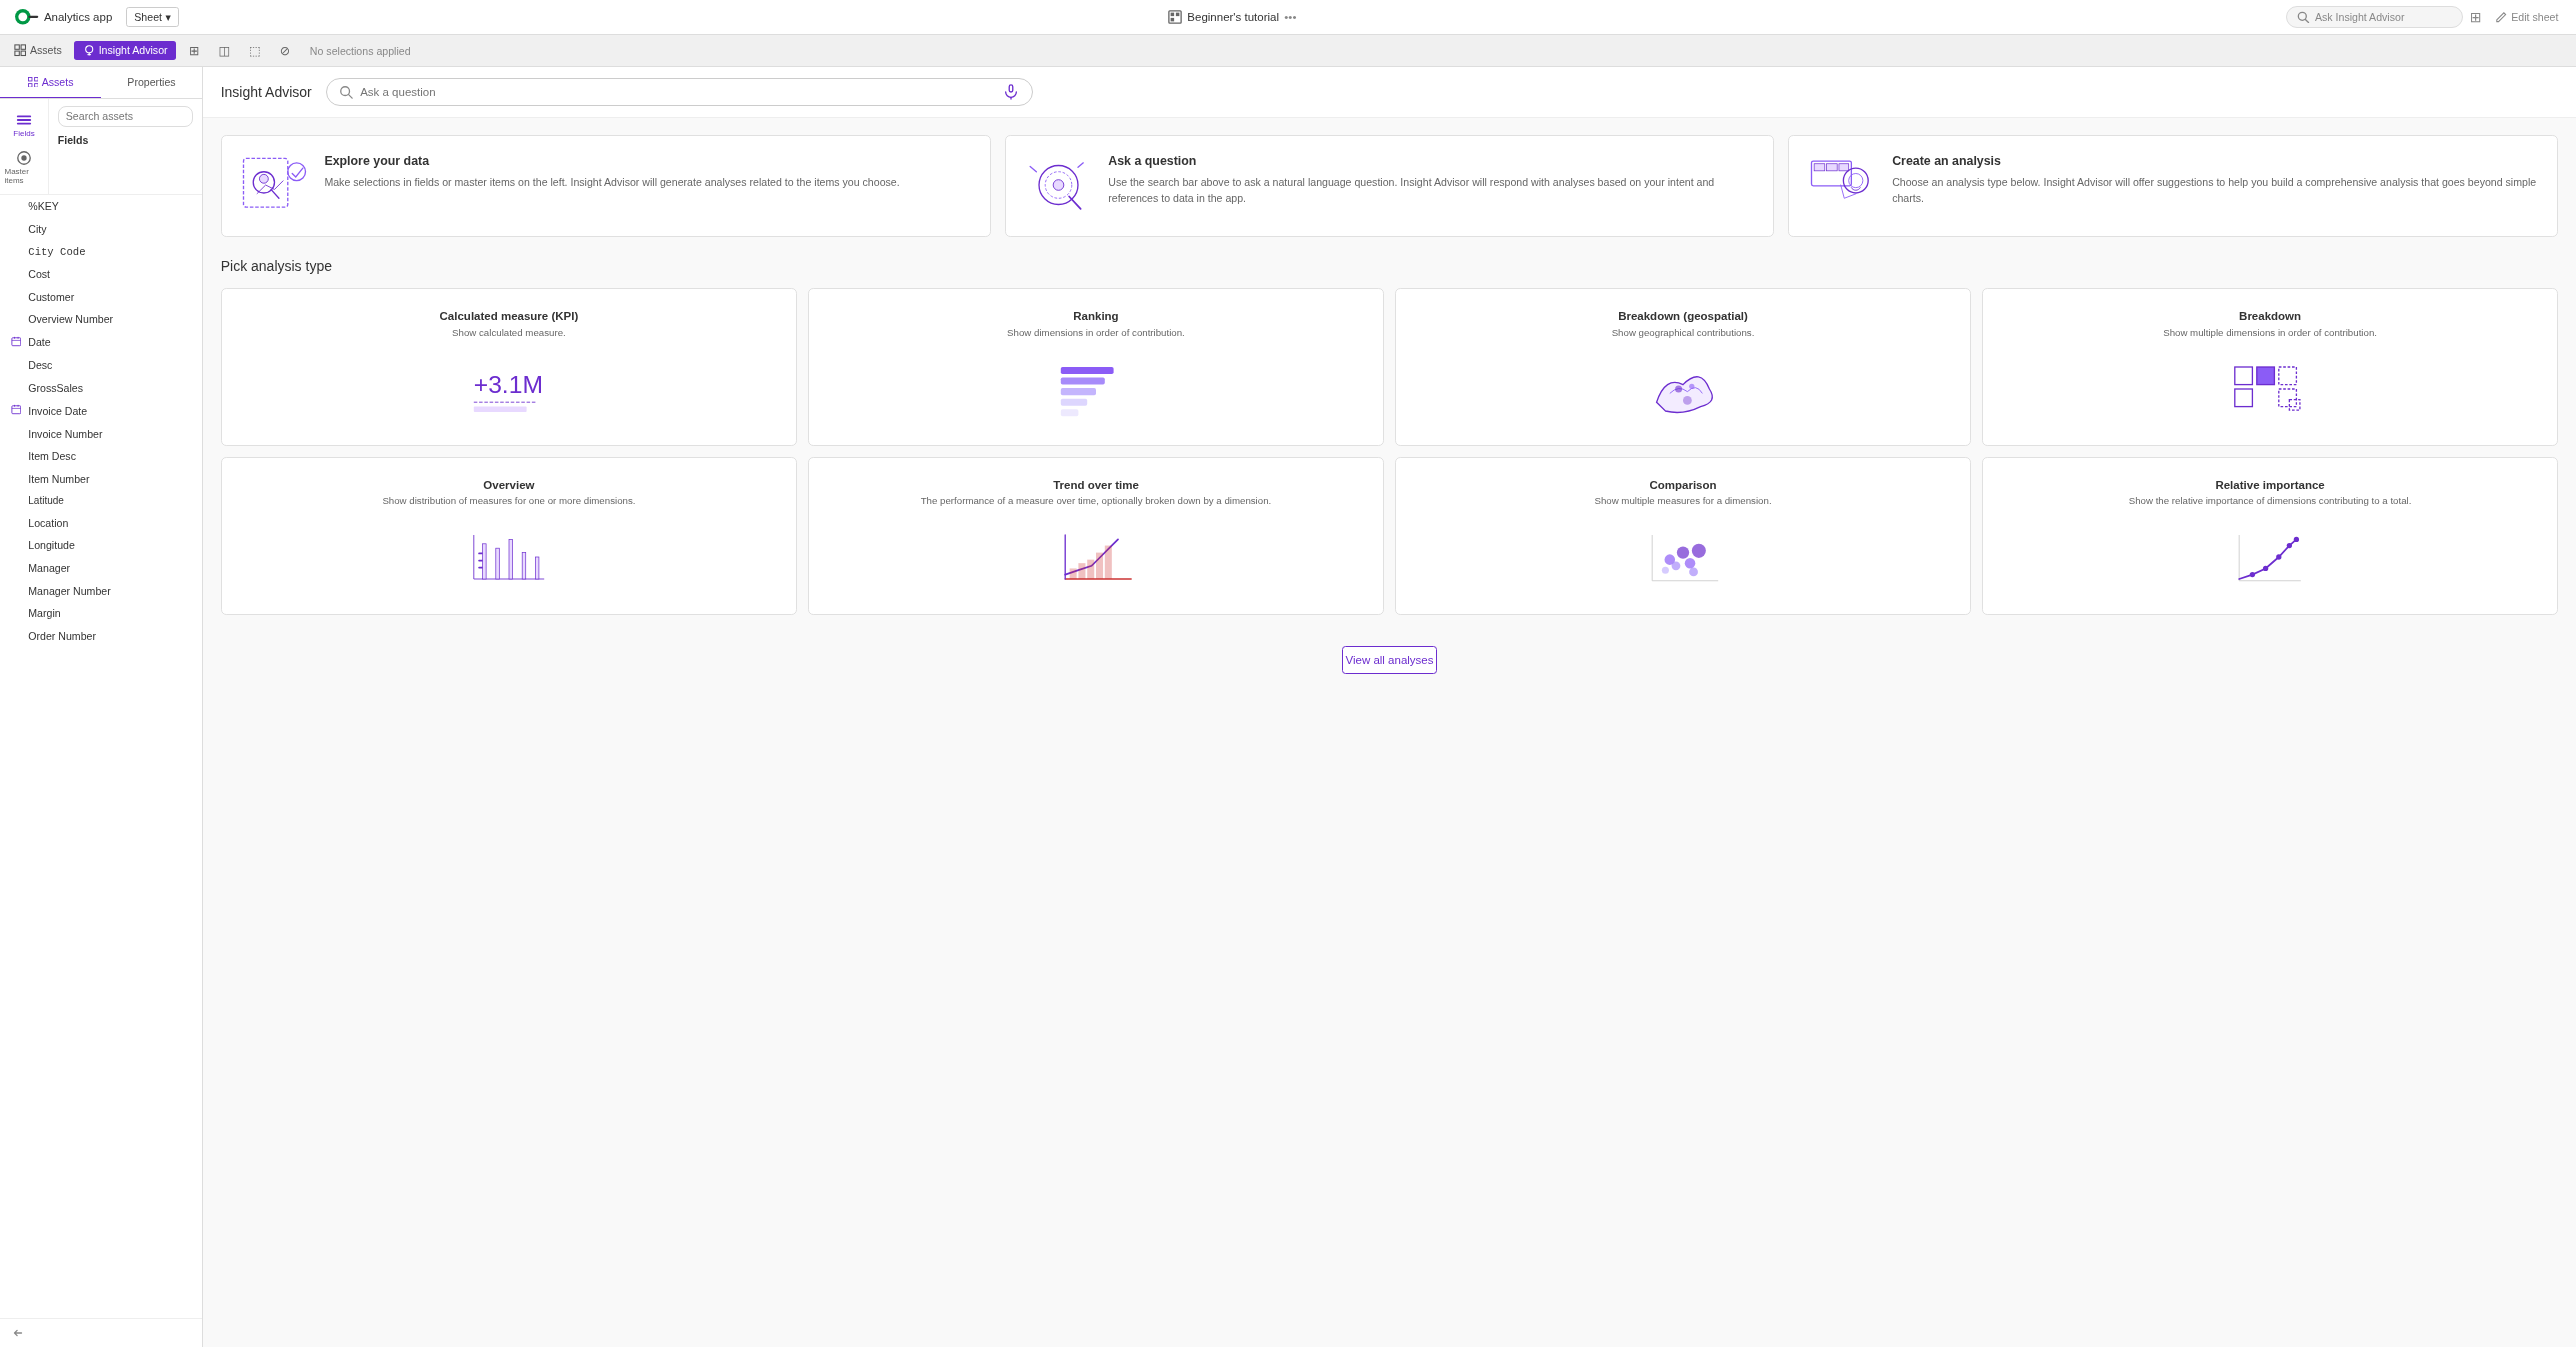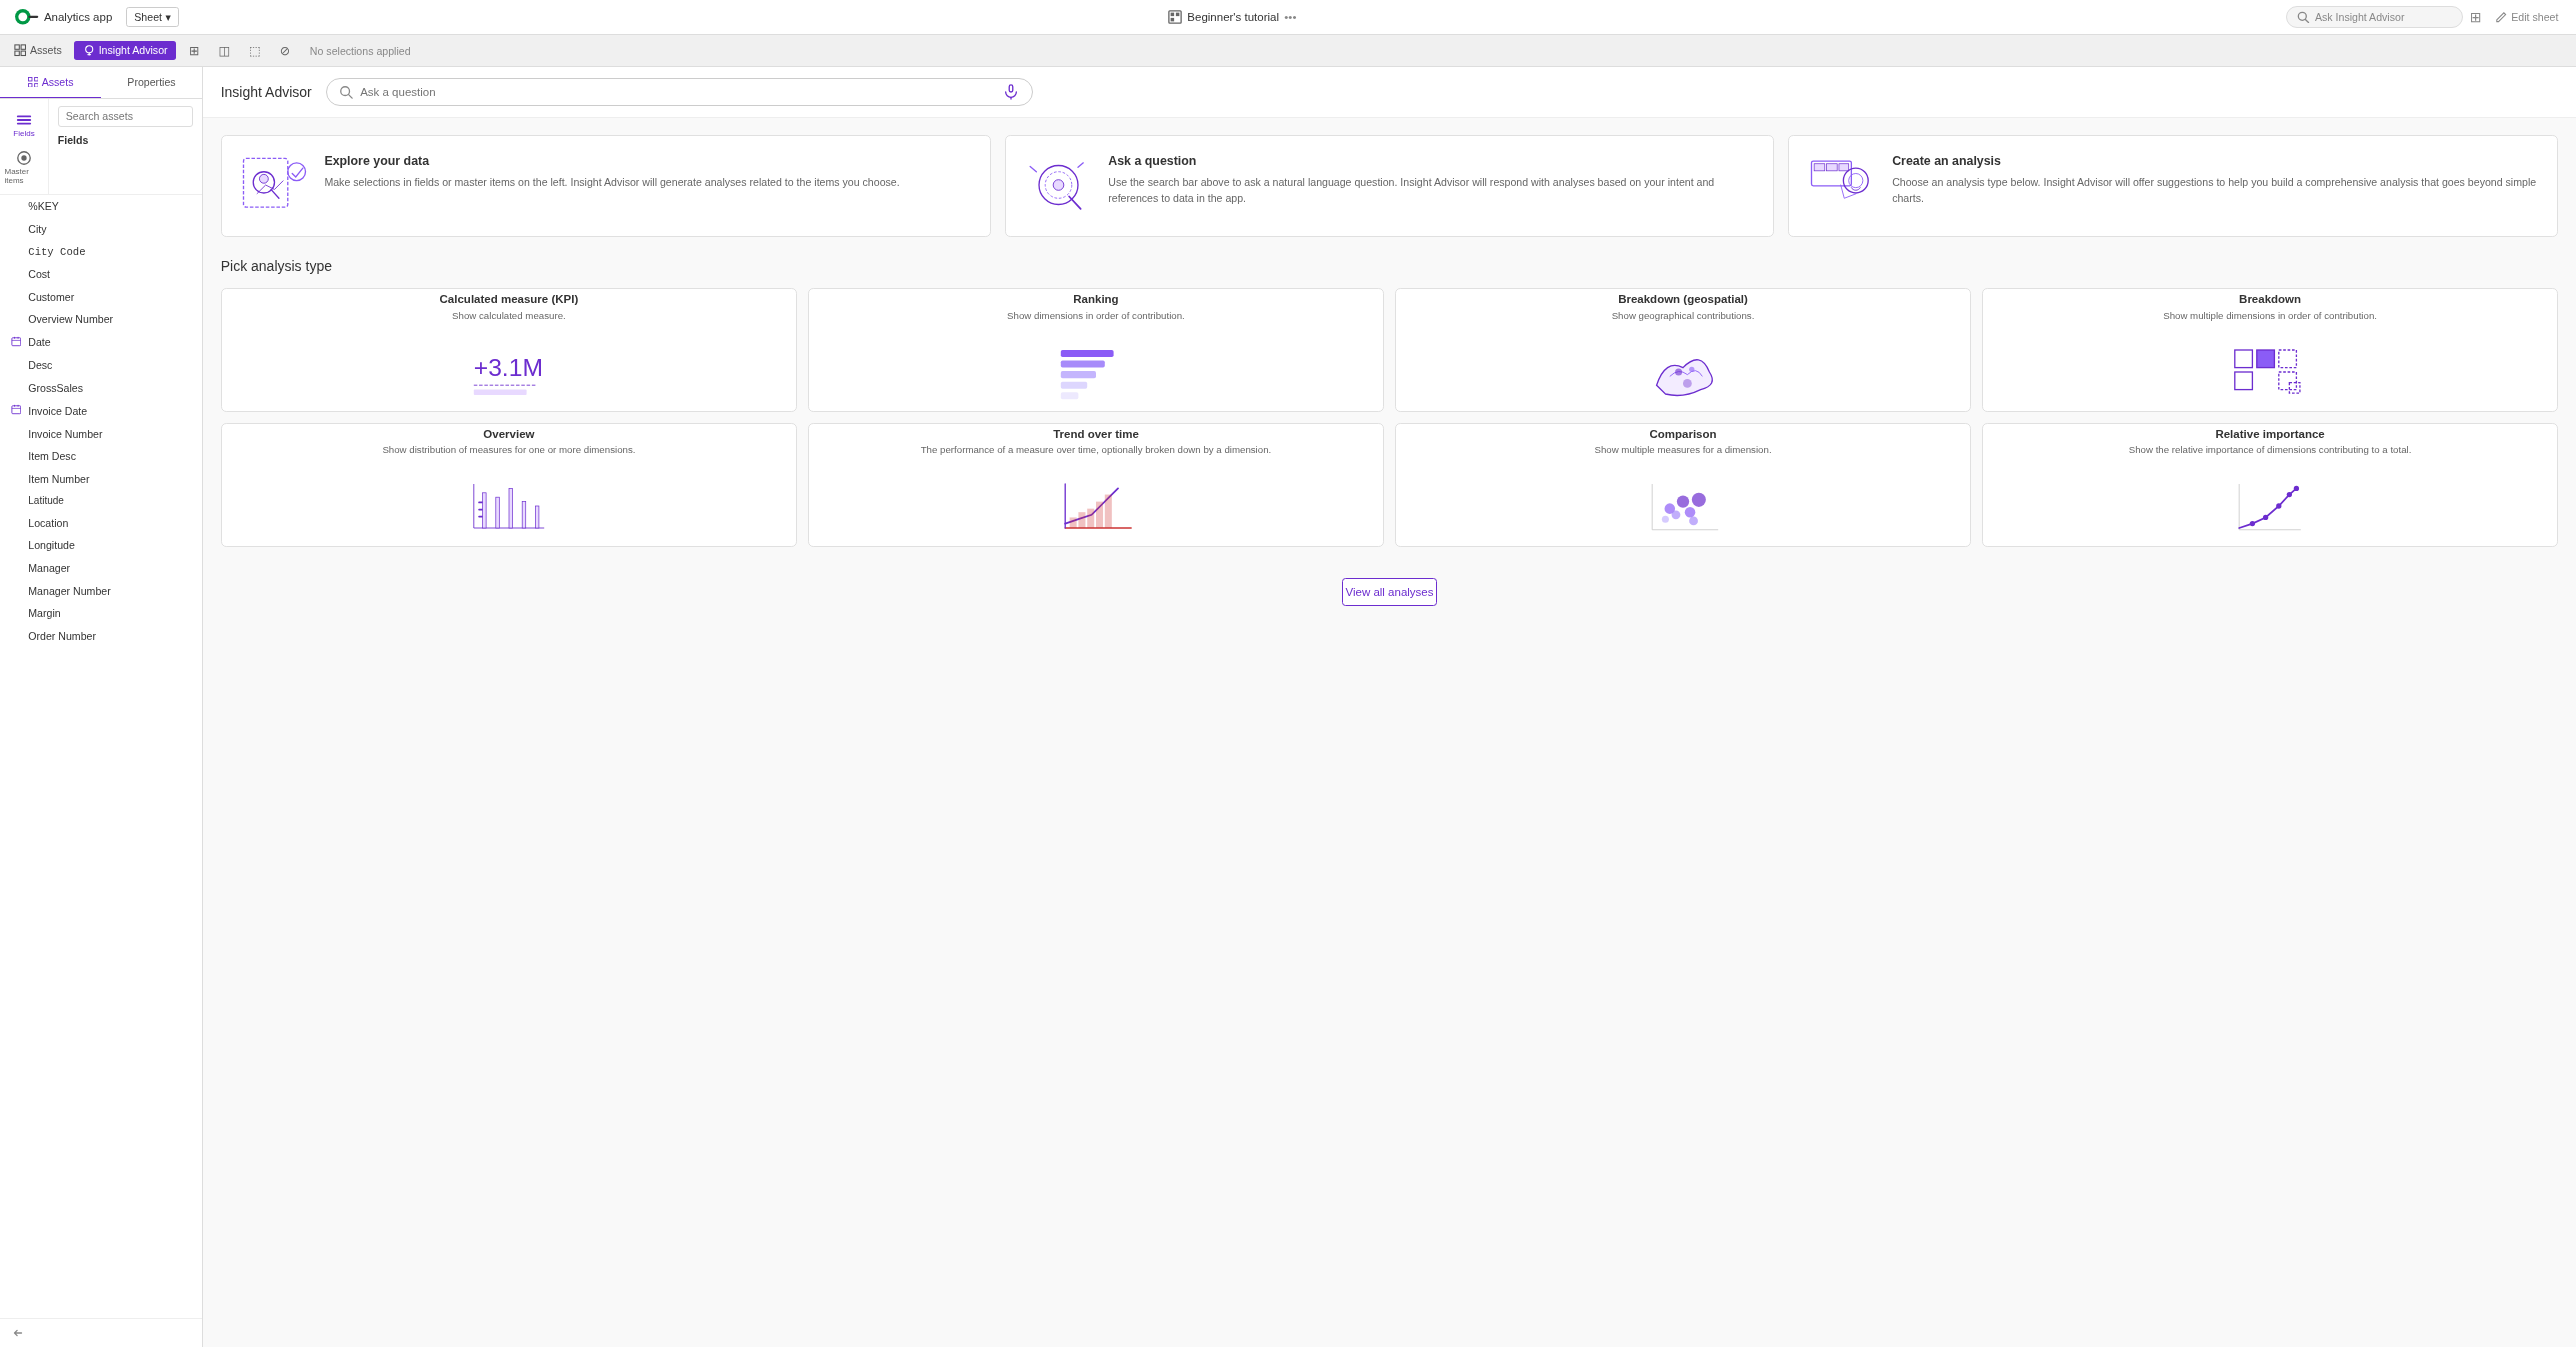--- a/index.html
+++ b/index.html
@@ -117,21 +117,21 @@
     .intro-card-desc { font-size: 10.6px; color: #666; line-height: 1.5; }
 
     
     .analysis-section { padding: 0 17.7px 17.7px; }
     .section-title { font-size: 14px; font-weight: 500; color: #333; margin-bottom: 14px; padding-top: 3.5px; }
     .analysis-grid {
       display: grid; grid-template-columns: repeat(4, 1fr); gap: 10.6px;
     }
     .analysis-card {
       background: #fff; border: 0.9px solid #e0e0e0; border-radius: 5.3px;
-      padding: 4px; cursor: pointer; transition: box-shadow 0.2s;
+      padding: 21px; cursor: pointer; transition: box-shadow 0.2s;
     }
     .analysis-card-title { font-size: 11.5px; font-weight: 600; color: #333; text-align: center; margin-bottom: 3.5px; }
     .analysis-card-desc { font-size: 9.7px; color: #666; text-align: center; margin-bottom: 14px; line-height: 1.4; }
     .analysis-card-visual { display: flex; justify-content: center; align-items: center; height: 71px; }
 
     
     .view-all-container { display: flex; justify-content: center; padding: 14px; }
     .view-all-btn {
       border: 0.9px solid #6c2dcf; color: #6c2dcf; background: #fff;
       padding: 7px 2px; border-radius: 3.5px; font-size: 11.5px; cursor: pointer;
@@ -252,21 +252,21 @@
           </div>
           <div class="mini-icon">
             <svg width="16" height="16" viewBox="0 0 18 18">
               <circle cx="9" cy="9" r="7" stroke="currentColor" stroke-width="1.5" fill="none"></circle>
               <circle cx="9" cy="9" r="3" fill="currentColor"></circle>
             </svg>
             <span class="mini-icon-label">Master items</span>
           </div>
         </div>
         <div style="flex:1;padding:7px 8.8px;">
-          <input type="text" style="width: 100%; border: 0.9px solid rgb(221, 221, 221); border-radius: 3px; padding: 3.5px 7px; font-size: 10.6px; outline: none;" placeholder="Search assets">
+          <input type="text" style="width: 100%; border: 0.9px solid rgb(221, 221, 221); border-radius: 8px; padding: 3.5px 7px; font-size: 10.6px; outline: none;" placeholder="Search assets">
           <div style="font-size:10.6px;font-weight:600;color:#333;margin-top:7px;">Fields</div>
         </div>
       </div>
 
       <div class="fields-list" id="fields-list-container">
       <div class="field-item">
             <span class="field-icon"></span>
             <span style="font-size: 10.6px;">%KEY</span>
           </div>
           <div class="field-item">

